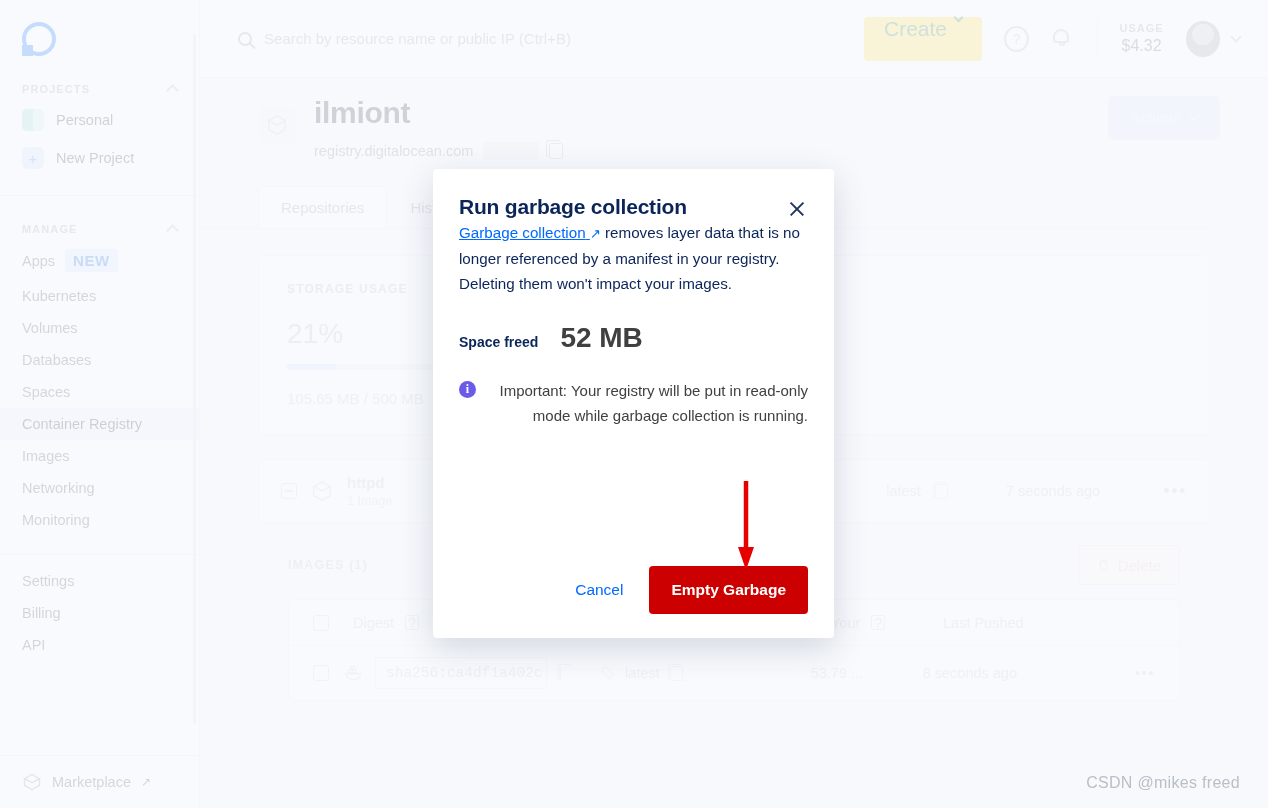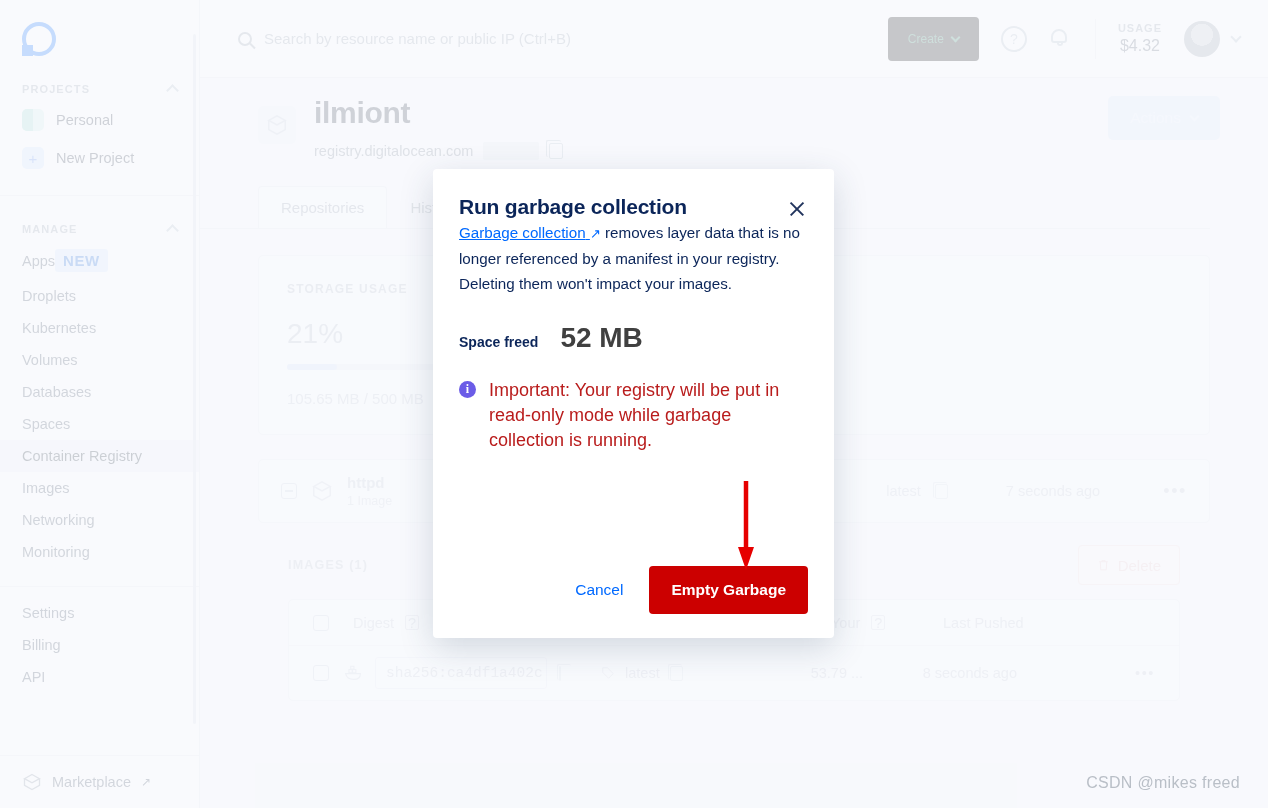--- a/index.html
+++ b/index.html
@@ -44,21 +44,21 @@
   .proj-item {
     display:flex; align-items:center; gap:12px; padding: 8px 22px;
     font-size: 14.5px; color:#2d3748; cursor:pointer;
   }
   .proj-sq { width:22px;height:22px;border-radius:5px; flex:none; }
   .sq-personal { background:#d3f0ea; position:relative; overflow:hidden;}
   .sq-personal:before{content:"";position:absolute;left:0;top:0;width:11px;height:22px;background:#9fdcd0;}
   .sq-new { background:#cfe4ff; color:#5b8def; display:flex;align-items:center;justify-content:center;font-size:15px;line-height:1;}
   .divider { height:1px; background:#e8ebf0; margin: 18px 0 0 0; }
   .nav-item {
-    display:flex; align-items:center; gap:0;
+    display:flex; align-items:center; gap:10px;
     padding: 8px 22px; font-size: 14.5px; color:#3f4d5f; cursor:pointer;
   }
   .nav-item.active { background:#edf1f7; color:#1b2836; }
   .badge-new {
     background:#d6e7ff; color:#1565d8; font-size:15px; font-weight:700;
     letter-spacing:.6px; padding:3px 8px; border-radius:3px;
   }
   .market {
     position:absolute; left:0; bottom:0; width:200px;
     border-top:1px solid #e8ebf0; padding: 16px 22px;
@@ -75,23 +75,23 @@
     position:absolute; left:200px; top:0; width:1068px; height:78px;
     background:#fff; border-bottom:1px solid #e8ebf0;
     display:flex; align-items:center;
   }
   .search-wrap { display:flex; align-items:center; gap:12px; padding-left:38px; flex:1; }
   .mag { width:14px;height:14px;border:2px solid #9aa5b1;border-radius:50%; position:relative; flex:none;}
   .mag:after{content:"";position:absolute;right:-6px;bottom:-3px;width:7px;height:2px;background:#9aa5b1;transform:rotate(45deg);}
   .search-input { border:none; outline:none; font-size:15px; color:#3f4d5f; width:600px; background:transparent;}
   .search-input::placeholder { color:#9aa5b1; }
   .btn-create {
-    background:#000000; color:#2f7d5f; border:none; border-radius:4px;
-    height:44px; padding:0 20px; font-size:12px; cursor:pointer;
-    display:flex;align-items:center;gap:8px; margin-right:22px;
+    background:#fde047; color:#2f7d5f; border:none; border-radius:4px;
+    height:44px; padding:0 20px; font-size:21px; cursor:pointer;
+    display:flex;align-items:flex-start;gap:8px; margin-right:22px;
   }
   .chev-dn { width:7px;height:7px;border-right:2px solid currentColor;border-bottom:2px solid currentColor;transform:rotate(45deg);margin-top:-3px;}
   .ico-round {
     width:26px;height:26px;border:2px solid #b6c0cb;border-radius:50%;
     display:flex;align-items:center;justify-content:center;font-size:14px;color:#b6c0cb;
     margin-right:24px; cursor:pointer;
   }
   .bell { width:18px;height:20px; margin-right:26px; position:relative; cursor:pointer;}
   .bell-b { width:16px;height:14px;border:2px solid #b6c0cb;border-radius:8px 8px 3px 3px;}
   .bell-c { width:6px;height:3px;border:2px solid #b6c0cb;border-top:none;border-radius:0 0 6px 6px;margin:0 auto;}
@@ -197,21 +197,21 @@
   .m-space { display:flex; align-items:baseline; gap:22px; margin-top:26px;}
   .m-space .k { font-size:14px; font-weight:700; color:#0b2559;}
   .m-space .v { font-size:28px; font-weight:700; color:#404040;}
   .m-note { margin-top:9px; font-size:14px; color:#6a7891; display:flex;align-items:center;gap:8px;}
   .qm-d { display:inline-flex;align-items:center;justify-content:center;width:15px;height:16px;border:1.3px solid #b9c3d4;border-radius:2px;font-size:10px;color:#6a7891;}
   .m-info { display:flex; gap:13px; margin-top:24px; }
   .i-dot {
     width:17px;height:17px;border-radius:50%;background:#6b5ce7;color:#fff;flex:none;
     display:flex;align-items:center;justify-content:center;font-size:12px;font-weight:700;font-family:"Liberation Serif",serif;margin-top:3px;
   }
-  .i-txt { font-size:18px; line-height:25px; color:#b91c1c;}
+  .i-txt { font-size:15px; line-height:25px; color:#404040;text-align:right;}
   .m-actions { position:absolute; left:26px; right:26px; bottom:24px; display:flex;align-items:center;justify-content:flex-end;gap:22px;}
   .btn-cancel { background:none;border:none;color:#0069ff;font-size:15.5px;cursor:pointer;padding:8px 4px;}
   .btn-empty {
     background:#cc0000;color:#fff;border:none;border-radius:4px;
     height:48px;padding:0 22px;font-size:15.5px;font-weight:700;cursor:pointer;
   }
   
   #red-arrow { position:absolute; left:738px; top:481px; width:16px; height:90px; }
 </style>
 </head>
@@ -240,23 +240,20 @@
     <div class="divider"></div>
 
     <div class="sec-head">
       <span class="t">MANAGE</span>
       <span class="chev-up"></span>
     </div>
     <div class="nav-item">
       <span>Apps</span>
       <span class="badge-new">NEW</span>
     </div>
-    <div class="nav-item">
-        <span>Droplets</span>
-      </div>
     <div class="nav-item">
         <span>Kubernetes</span>
       </div>
     <div class="nav-item">
         <span>Volumes</span>
       </div>
     <div class="nav-item">
         <span>Databases</span>
       </div>
     <div class="nav-item">

